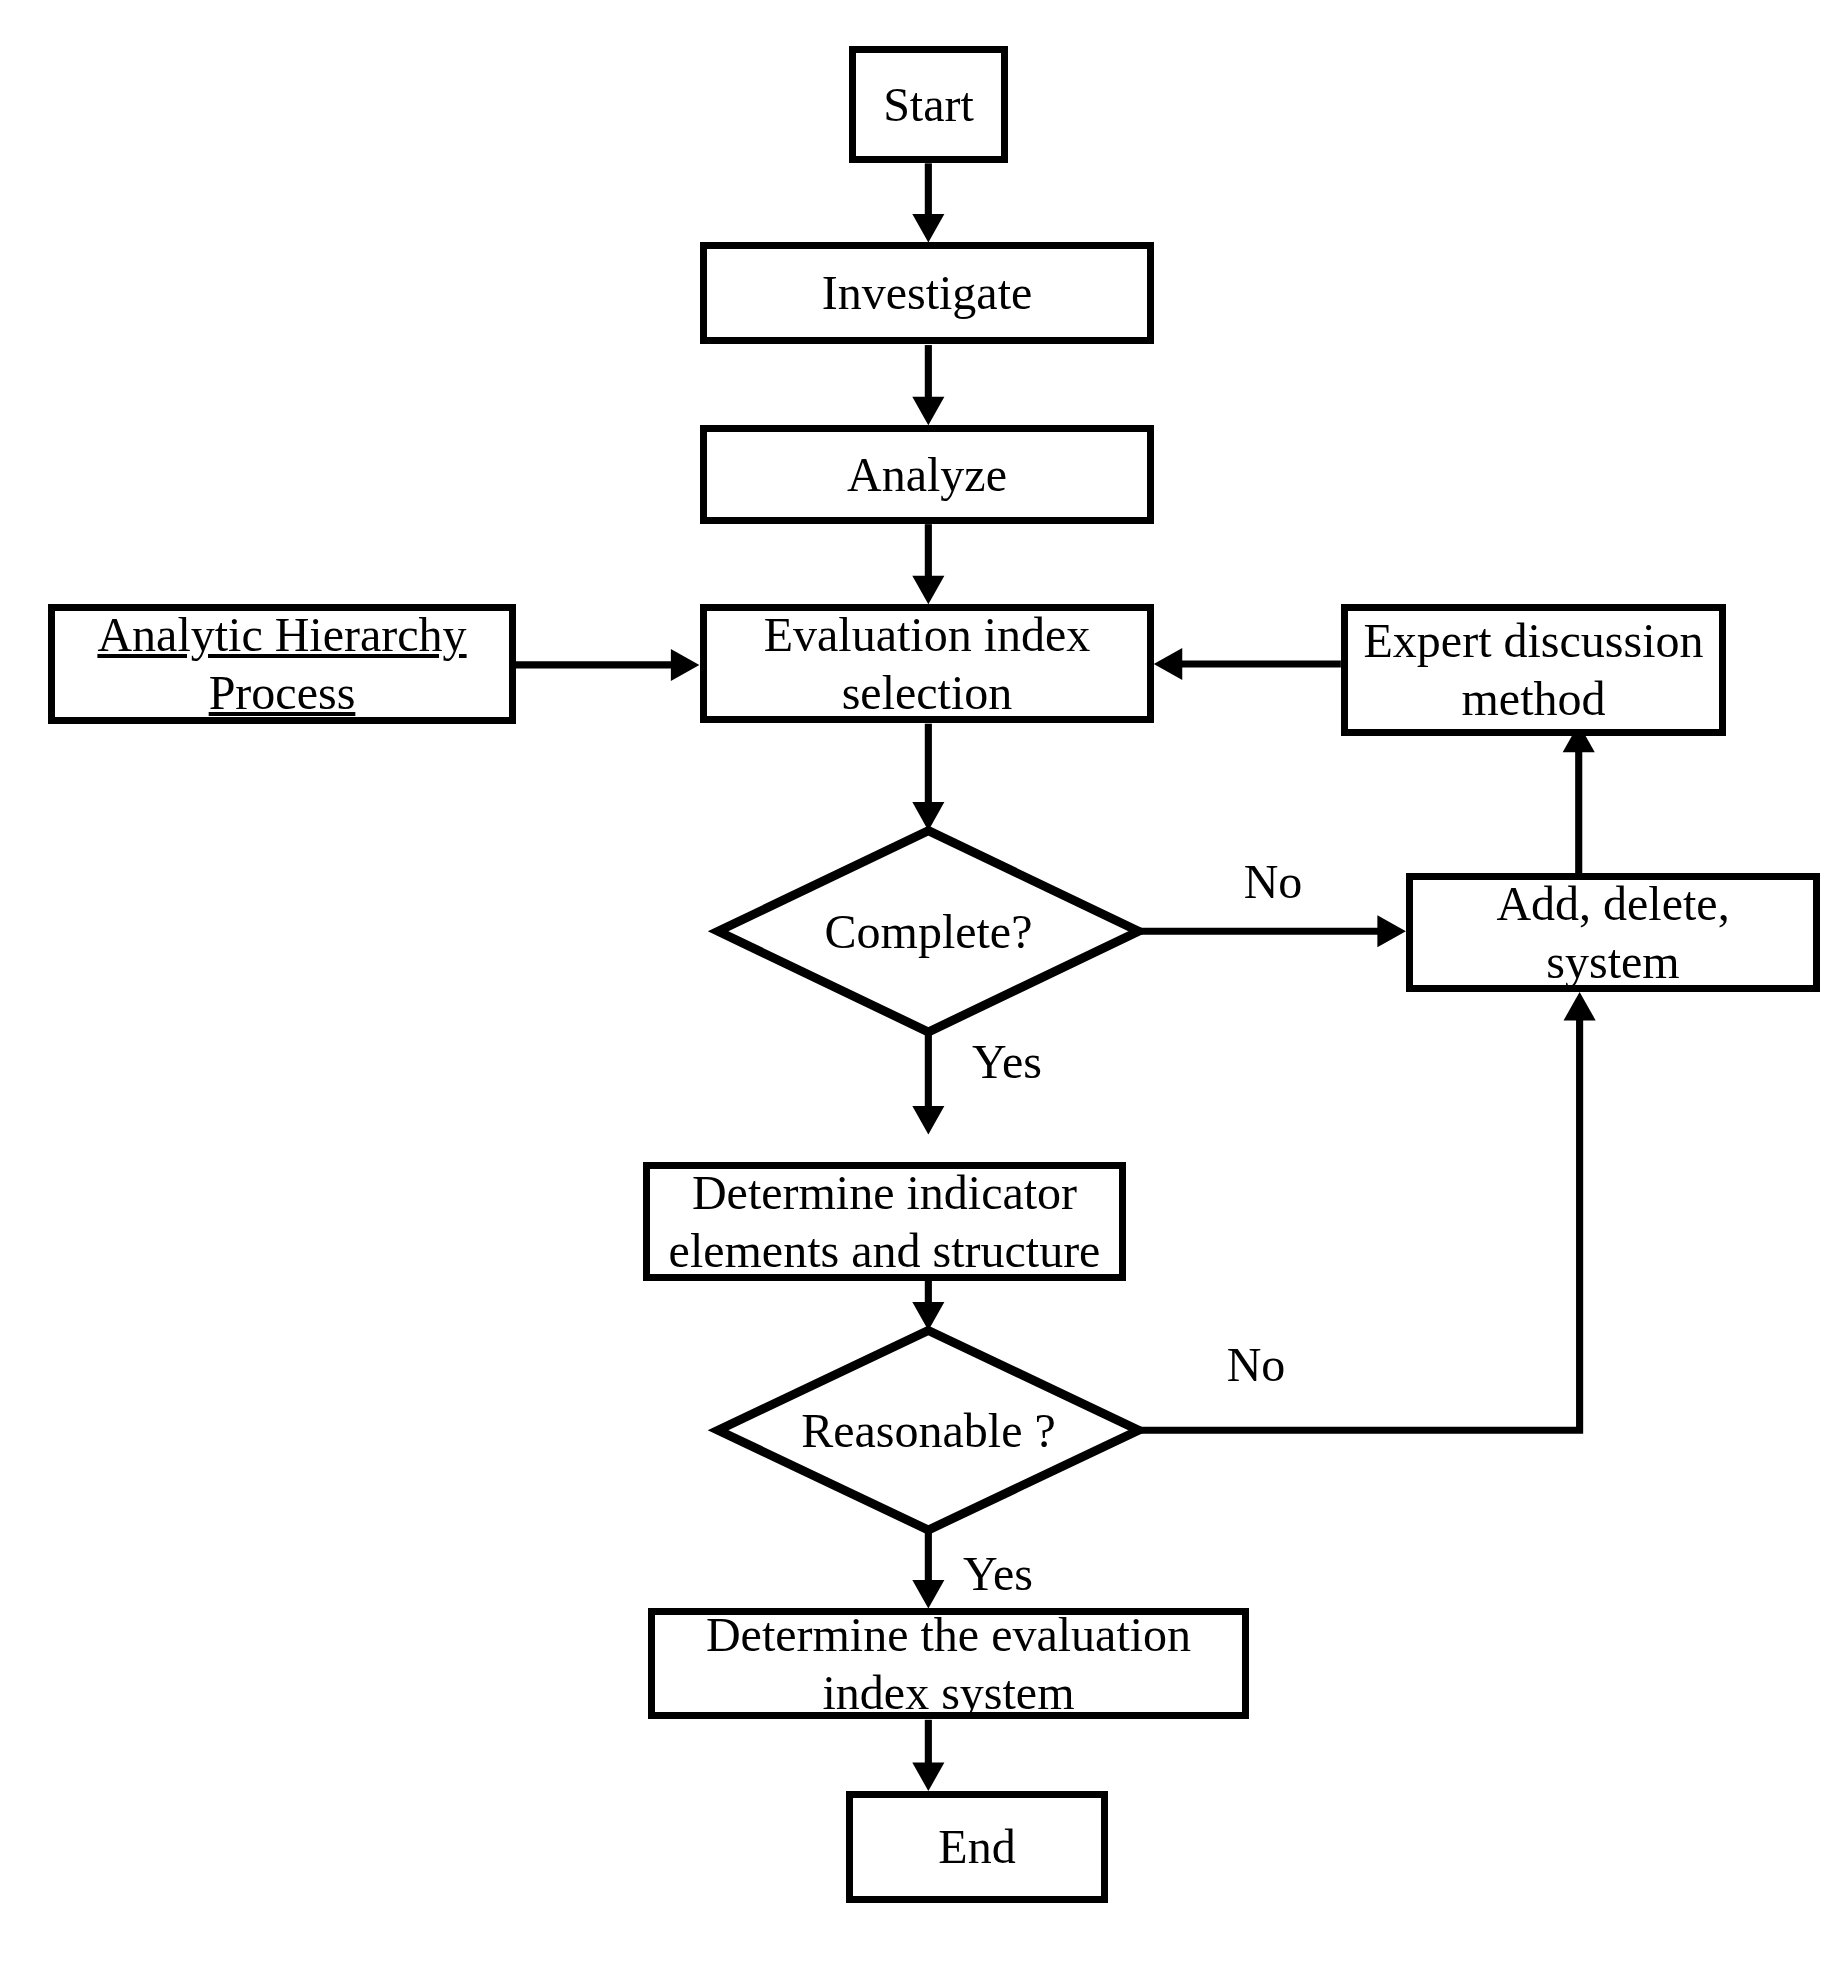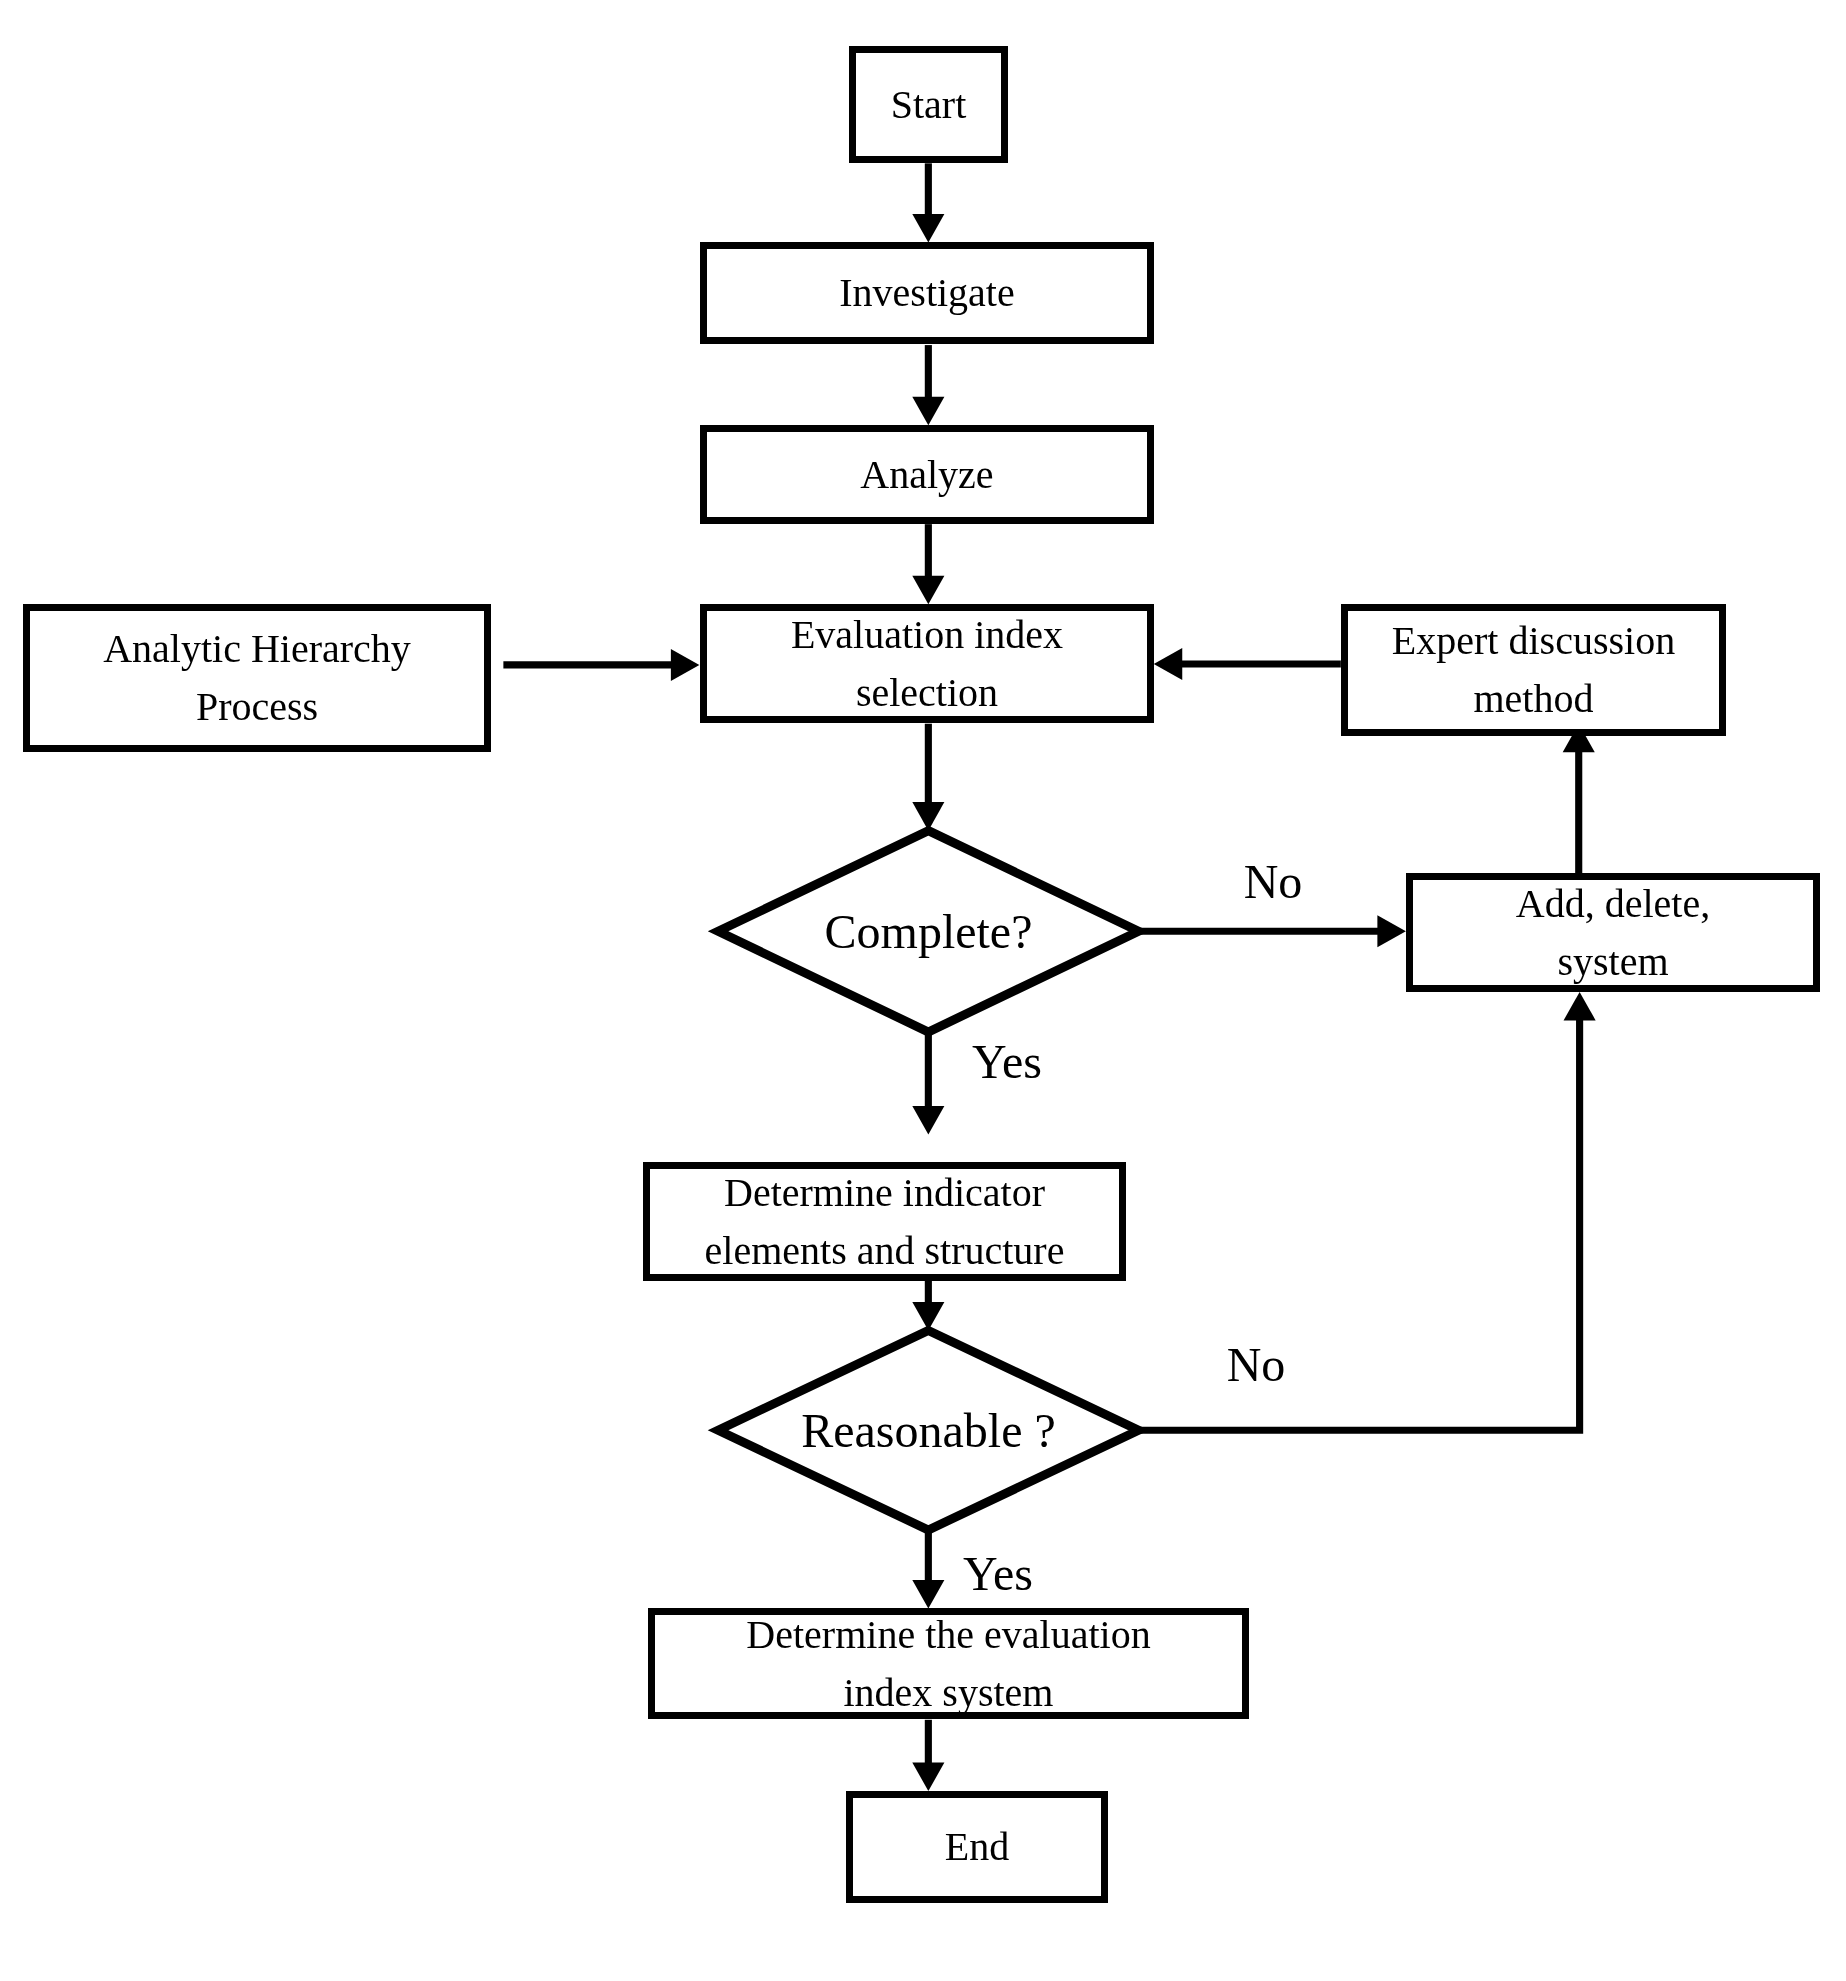--- a/index.html
+++ b/index.html
@@ -20,21 +20,21 @@
   .node {
     position: absolute;
     box-sizing: border-box;
     border: 7.1px solid #000000;
     background: #ffffff;
     display: flex;
     flex-direction: column;
     align-items: center;
     justify-content: center;
     text-align: center;
-    font-size: 40px;
+    font-size: 48px;
     line-height: 58px;
   }
   .tline { white-space: nowrap; }
   .dlabel {
     position: absolute;
     display: flex;
     align-items: center;
     justify-content: center;
     text-align: center;
     font-size: 48px;
@@ -46,21 +46,21 @@
     line-height: 48px;
     transform: translate(-50%, -50%);
     white-space: nowrap;
   }
 
   
   #n-start        { left: 849px;  top: 46px;   width: 159px; height: 117px; }
   #n-investigate  { left: 700px;  top: 242px;  width: 454px; height: 102px; }
   #n-analyze      { left: 700px;  top: 425px;  width: 454px; height: 99px; }
   #n-eval         { left: 700px;  top: 604px;  width: 454px; height: 119px; }
-  #n-ahp          { left: 23px;   top: 604px;  width: 468px; height: 148px; }
+  #n-ahp          { left: 48px;   top: 604px;  width: 468px; height: 120px; text-decoration: underline; }
   #n-expert       { left: 1341px; top: 604px;  width: 385px; height: 132px; }
   #n-add          { left: 1406px; top: 873px;  width: 414px; height: 119px; }
   #n-det-ind      { left: 643px;  top: 1134px; width: 483px; height: 119px; margin-top: 28px; }
   #n-det-sys      { left: 628px;  top: 1608px; width: 601px; height: 111px; margin-left: 20px; }
   #n-end          { left: 798px;  top: 1791px; width: 262px; height: 112px; margin-left: 48px; }
 
   #d-complete-label   { left: 718px; top: 831px;  width: 421px; height: 201px; }
   #d-reasonable-label { left: 718px; top: 1330px; width: 421px; height: 200px; }
 
   #lbl-no1  { left: 1273px; top: 882px;  }

